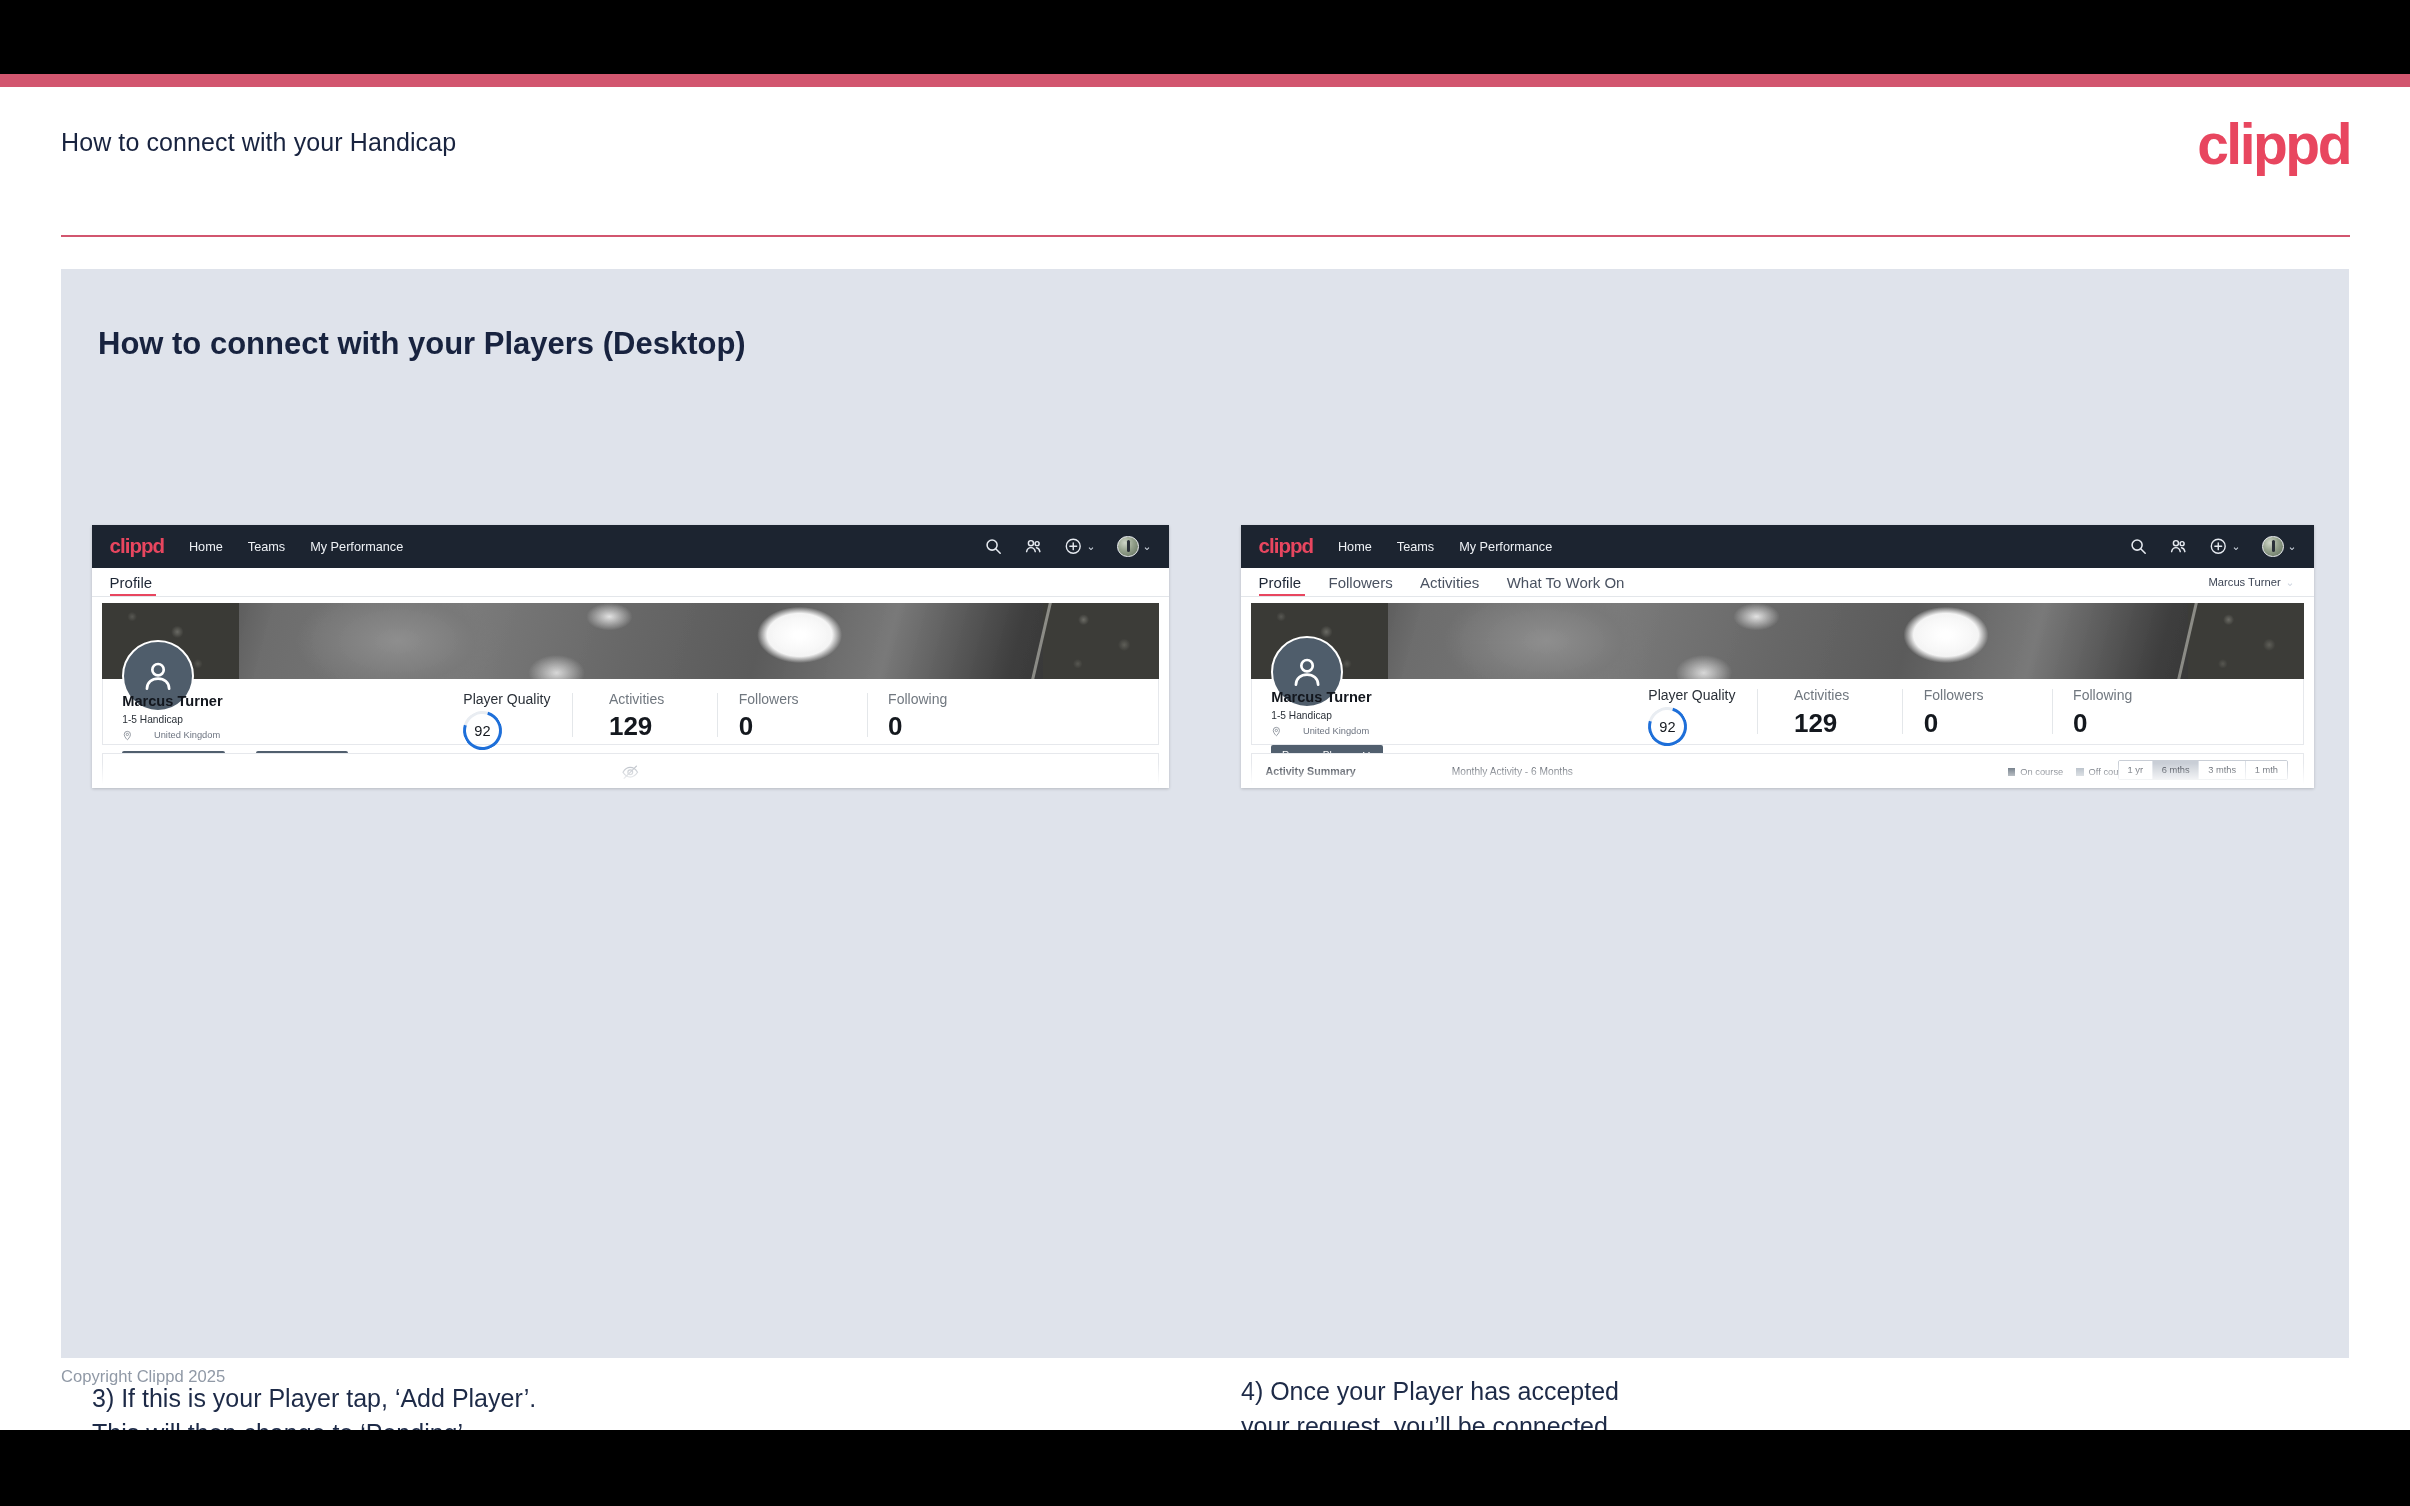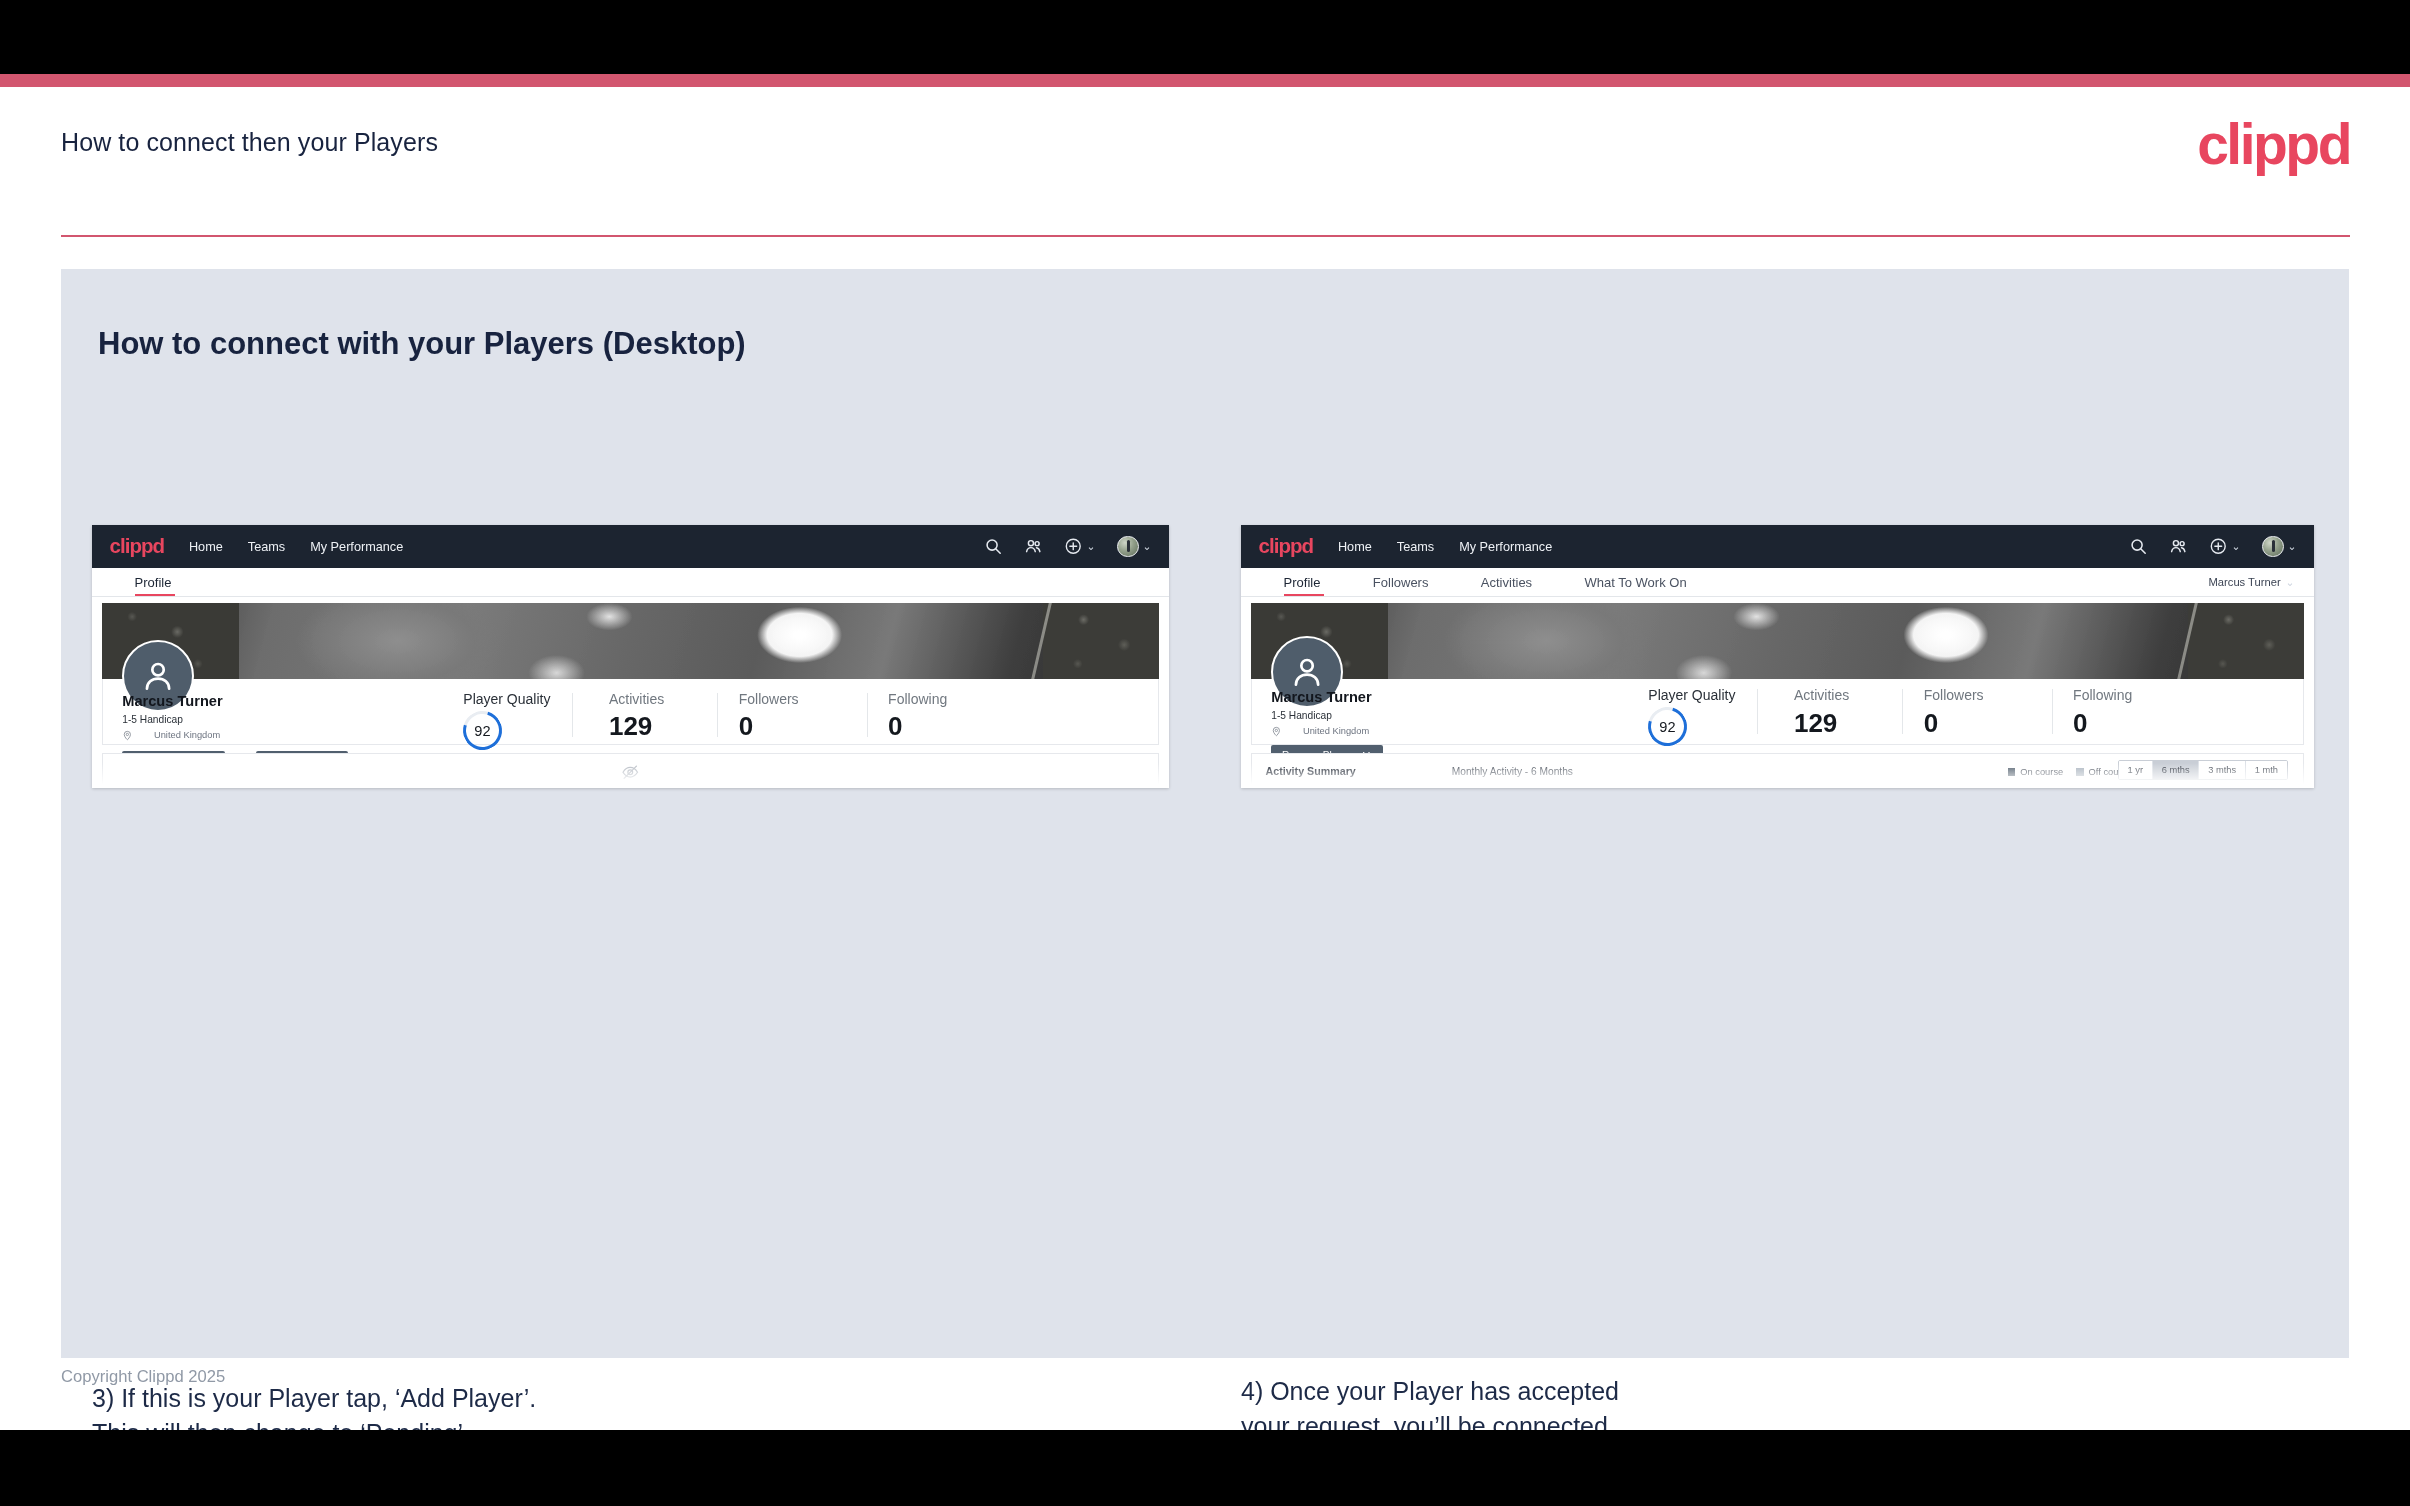--- a/index.html
+++ b/index.html
@@ -90,22 +90,22 @@
     background:#2a3038; border-radius:2px;
   }
 
   
   .tab-strip {
     position:absolute; left:0; width:100%; height:29px; background:#fff;
     border-bottom:1px solid #e3e6ea; display:flex; align-items:center;
   }
   .tab-strip .tabs { display:flex; align-items:center; height:100%; }
   .tab {
-    font-size:13px; color:#4a5261; height:100%;
-    display:flex; align-items:center; padding:0 13.7px; position:relative; white-space:nowrap;margin-left:25px;
+    font-size:15px; color:#4a5261; height:100%;
+    display:flex; align-items:center; padding:0 13.7px; position:relative; white-space:nowrap;
   }
   .tab:first-child { padding-left:17.6px; }
   .tab.active { color:#1d2635; }
   .tab.active::after {
     content:""; position:absolute; left:13.7px; right:13.7px; bottom:0; height:2.4px; background:#e8465f;
   }
   .tab:first-child.active::after { left:17.6px; right:9.8px; }
   .tab-right {
     margin-left:auto; margin-right:19.5px; font-size:11.2px; color:#3c4454;
     display:flex; align-items:center; gap:4.9px;
@@ -233,21 +233,21 @@
 </style>
 </head>
 <body>
 
 <div class="slide-root">
 
   <div class="bar-top-black"></div>
   <div class="bar-top-pink"></div>
 
   <div class="page-header">
-    <div class="header-title">How to connect then your Players</div>
+    <div class="header-title">How to connect with your Handicap</div>
     <div class="brand-logo">clippd</div>
   </div>
   <div class="header-rule"></div>
 
   <div class="body-panel">
 
     <div class="deck-title">How to connect with your Players (Desktop)</div>
 
     <div class="shot shot-left" style="height:263px;">
 

